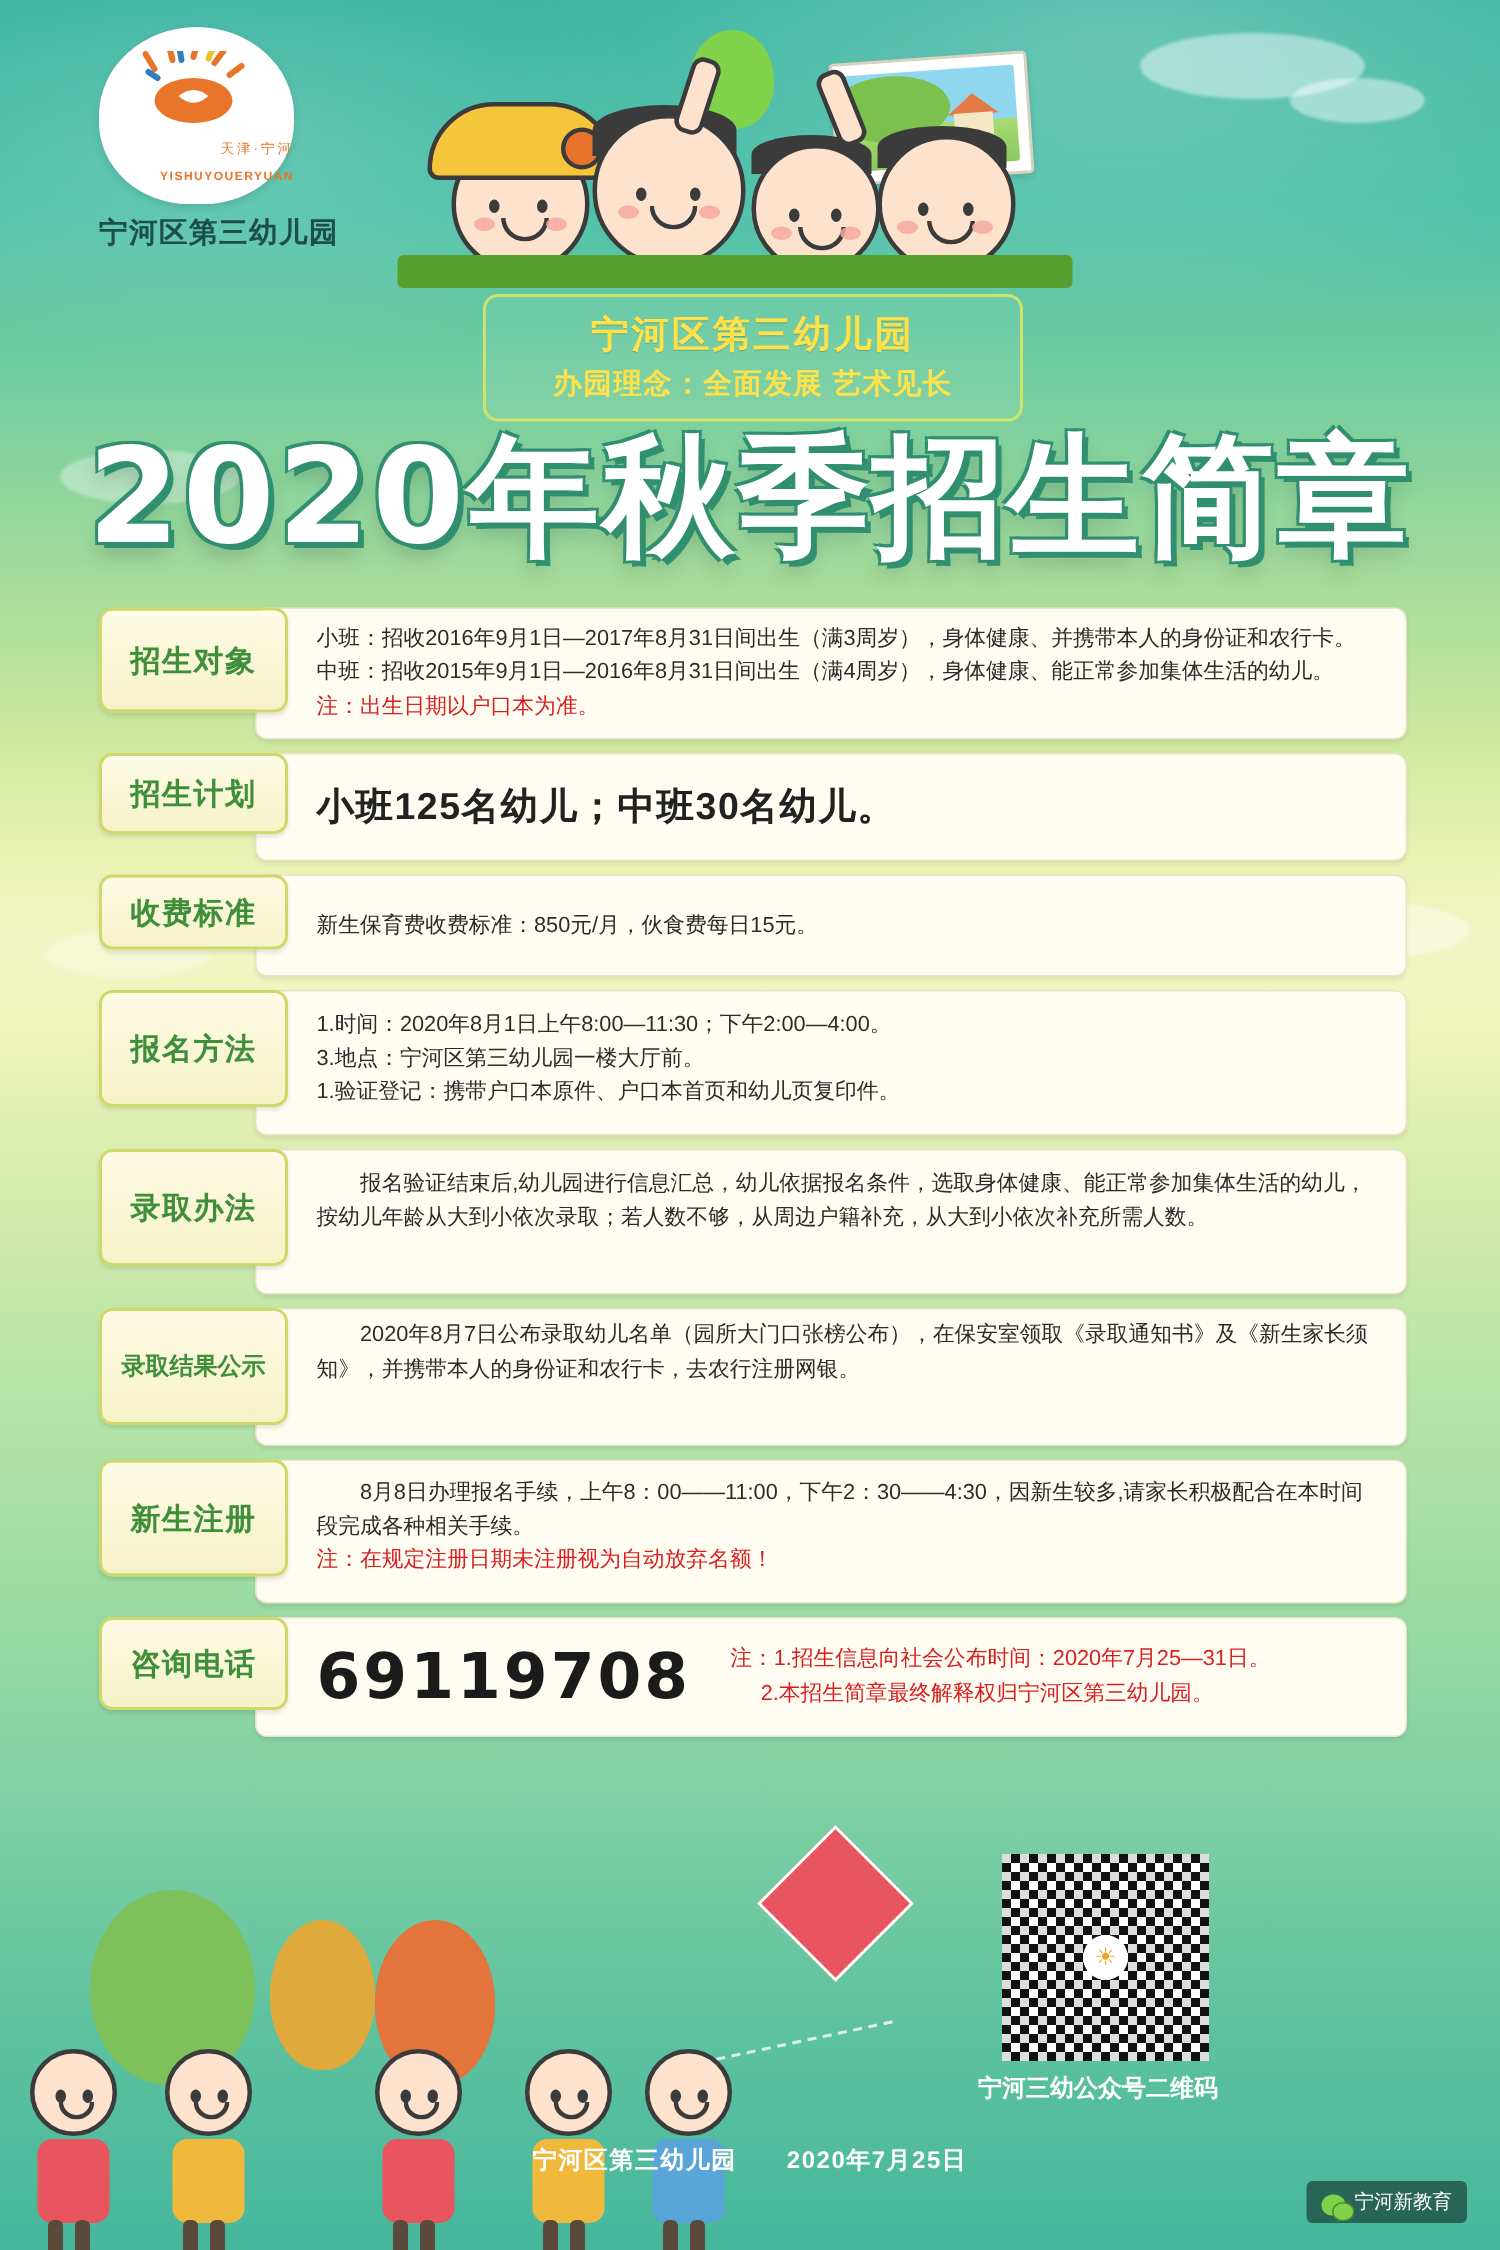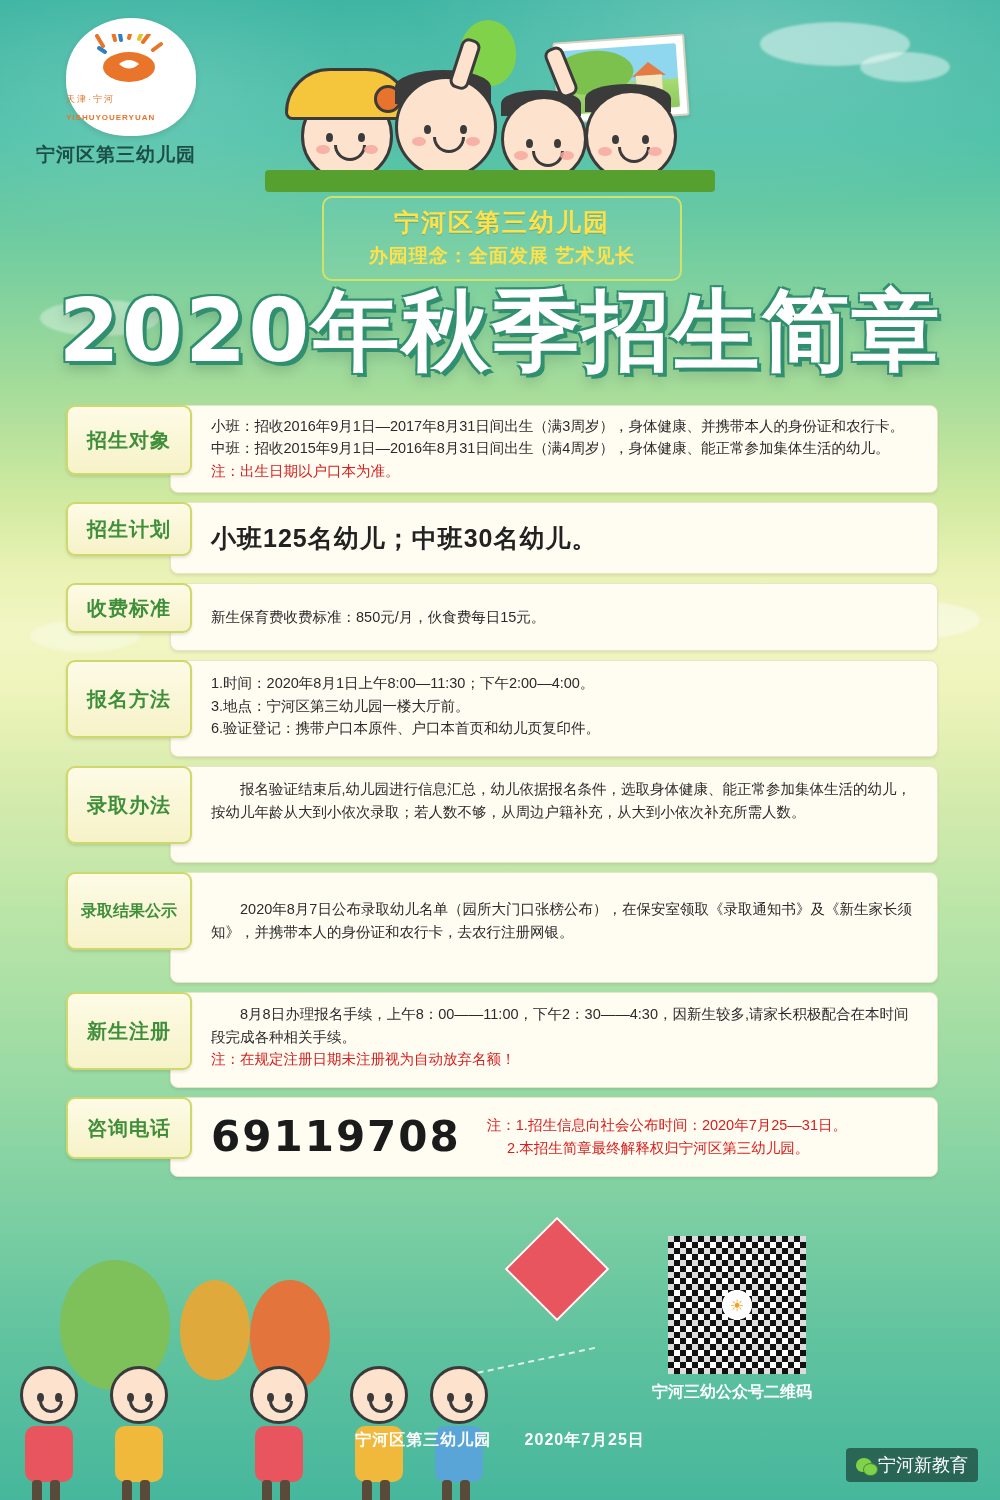--- a/index.html
+++ b/index.html
@@ -24,21 +24,21 @@
   .cloud.c3{width:120px;height:36px;left:40px;top:300px;background:rgba(255,255,255,0.35);}
   .cloud.c4{width:160px;height:40px;left:820px;top:600px;background:rgba(255,255,255,0.40);}
   .cloud.c5{width:110px;height:32px;left:30px;top:620px;background:rgba(255,255,255,0.30);}
   .sunray{
     position:absolute;left:520px;top:-140px;width:560px;height:420px;
     background:conic-gradient(from 200deg at 30% 100%, rgba(255,255,255,0.28) 0deg, rgba(255,255,255,0) 14deg, rgba(255,255,255,0.22) 24deg, rgba(255,255,255,0) 40deg, rgba(255,255,255,0.20) 52deg, rgba(255,255,255,0) 70deg);
     transform:rotate(8deg);
   }
 
   
-  .logo-wrap{position:absolute;left:36px;top:18px;width:190px;text-align:left;}
+  .logo-wrap{position:absolute;left:36px;top:18px;width:190px;text-align:right;}
   .logo-badge{
     width:130px;height:118px;margin:0 auto;position:relative;
     background:#ffffff;border-radius:50% 50% 46% 46%;
     box-shadow:0 2px 6px rgba(0,0,0,0.12);
   }
   .logo-sun{
     position:absolute;left:50%;top:16px;transform:translateX(-50%);
     width:72px;height:50px;
   }
   .logo-sub-en{
@@ -153,22 +153,22 @@
   .kids-bottom{position:absolute;left:0;bottom:0;width:620px;height:220px;}
   .kid{position:absolute;bottom:18px;}
   .kid .k-head{width:52px;height:52px;border-radius:50%;background:#fde3cd;border:3px solid #3b3b3b;position:relative;}
   .kid .k-body{width:48px;height:56px;border-radius:10px;margin:2px auto 0;}
   .kid .k-leg{width:10px;height:26px;background:#5a4a3a;position:absolute;bottom:-24px;border-radius:4px;}
   .tree{position:absolute;border-radius:50% 50% 48% 48%;}
   .kite{position:absolute;left:520px;top:1232px;width:70px;height:70px;background:#e8555f;transform:rotate(45deg);border:2px solid #fff;}
   .kite-tail{position:absolute;left:470px;top:1300px;width:120px;height:60px;border-bottom:2px dashed #fff;transform:rotate(-12deg);opacity:.8;}
 
   .wechat-badge{
-    position:absolute;right:22px;bottom:18px;display:flex;align-items:center;gap:6px;
-    background:rgba(0,0,0,0.45);color:#fff;border-radius:4px;padding:5px 10px;font-size:18px;
+    position:absolute;right:22px;bottom:18px;display:flex;align-items:flex-end;gap:6px;
+    background:rgba(0,0,0,0.45);color:#fff;border-radius:4px;padding:5px 10px;font-size:13px;
   }
   .wechat-ico{width:16px;height:14px;background:#7fd24a;border-radius:50% 50% 45% 45%;position:relative;}
   .wechat-ico:after{content:"";position:absolute;left:7px;top:5px;width:13px;height:11px;background:#7fd24a;border-radius:50%;border:1.5px solid rgba(0,0,0,0.35);}
 </style>
 </head>
 <body>
 
 <div class="poster">
 
   <div class="sunray"></div>
@@ -276,34 +276,34 @@
         <p>新生保育费收费标准：850元/月，伙食费每日15元。</p>
       </div>
     </div>
 
 
     <div class="row">
       <div class="label" style="height:74px">报名方法</div>
       <div class="panel" style="min-height:74px;padding-top:11px">
         <p>1.时间：2020年8月1日上午8:00—11:30；下午2:00—4:00。</p>
         <p>3.地点：宁河区第三幼儿园一楼大厅前。</p>
-        <p>6.验证登记：携带户口本原件、户口本首页和幼儿页复印件。</p>
+        <p>1.验证登记：携带户口本原件、户口本首页和幼儿页复印件。</p>
       </div>
     </div>
 
     <div class="row">
       <div class="label" style="height:74px">录取办法</div>
       <div class="panel" style="min-height:74px;padding-top:11px">
         <p class="indent">报名验证结束后,幼儿园进行信息汇总，幼儿依据报名条件，选取身体健康、能正常参加集体生活的幼儿，按幼儿年龄从大到小依次录取；若人数不够，从周边户籍补充，从大到小依次补充所需人数。</p>
       </div>
     </div>
 
     <div class="row">
       <div class="label small" style="height:74px">录取结果公示</div>
-      <div class="panel" style="min-height:74px;padding-top:25px">
+      <div class="panel" style="min-height:74px;padding-top:6px">
         <p class="indent">2020年8月7日公布录取幼儿名单（园所大门口张榜公布），在保安室领取《录取通知书》及《新生家长须知》，并携带本人的身份证和农行卡，去农行注册网银。</p>
       </div>
     </div>
 
     <div class="row">
       <div class="label" style="height:74px">新生注册</div>
       <div class="panel" style="min-height:74px;">
         <p class="indent">8月8日办理报名手续，上午8：00——11:00，下午2：30——4:30，因新生较多,请家长积极配合在本时间段完成各种相关手续。</p>
         <p class="note">注：在规定注册日期未注册视为自动放弃名额！</p>
       </div>

